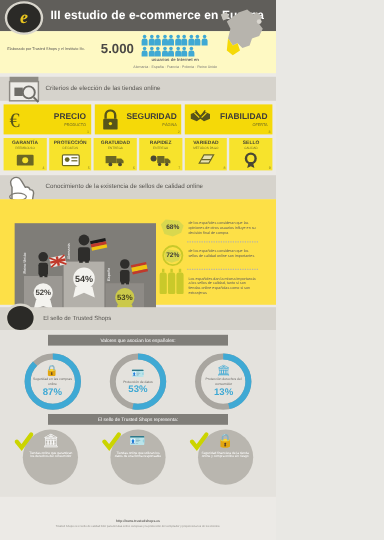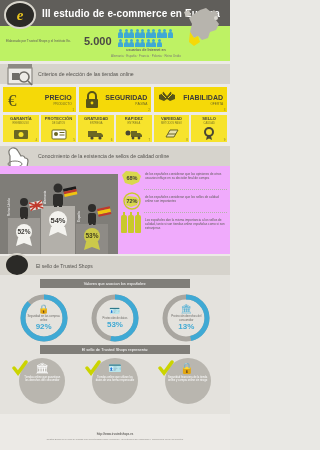--- a/index.html
+++ b/index.html
@@ -23,21 +23,21 @@
   }
   .logo-circle {
     width:32px; height:28px; border-radius:50%;
     background:#2b2a27; border:2px solid #d8d5cc;
     display:flex; align-items:center; justify-content:center;
     color:#e8c41f; font-size:15px; font-style:italic; font-weight:bold;
     font-family:"Liberation Serif", serif;
   }
 
   
-  .subhead { height:35px; position:relative; background:#bef264; }
+  .subhead { height:35px; position:relative; background:#fef9c3; }
   .elaborado {
     position:absolute; left:6px; top:13px; width:76px;
     font-size:3.2px; color:#5d5b57; line-height:1.25;
   }
   .num-5000 {
     position:absolute; left:84px; top:9px;
     font-size:11px; font-weight:bold; color:#4a4845;
   }
   .people-grid {
     position:absolute; left:118px; top:3px; width:56px;
@@ -90,22 +90,22 @@
 
   .tiles-small { display:flex; gap:2px; padding:3px 3px 0 3px; }
   .tile-sm {
     flex:1; height:27px; background:#f7e32c; position:relative;
     display:flex; flex-direction:column; align-items:center; padding-top:2px;
   }
   .tile-sm .sname { font-size:4.1px; font-weight:bold; color:#4a4834; line-height:1; text-align:center; }
   .tile-sm .ssub { font-size:2.6px; color:#7a7523; margin-top:.5px; text-align:center; }
   .tile-sm .sicon { margin-top:1.5px; }
   .podium-area {
-    position:relative; height:88px; background:#f0abfc;
-    display:flex; padding:0;
+    position:relative; height:88px; background:#fde047;
+    display:flex; padding:12px;
   }
   .podium-left { width:118px; position:relative; }
   .podium-right { flex:1; position:relative; padding:3px 3px 0 2px; }
 
   .stat-row { display:flex; align-items:flex-start; margin-bottom:2px; }
   .stat-badge {
     width:24px; height:18px; flex-shrink:0; position:relative;
     display:flex; align-items:center; justify-content:center;
   }
   .stat-pct {
@@ -482,21 +482,21 @@
 
     <div class="donuts">
       <div class="donut">
         <svg class="donut-svg" width="52" height="52" viewBox="0 0 52 52">
           <circle cx="26" cy="26" r="21" fill="none" stroke="#a9a6a0" stroke-width="5"></circle>
           <circle cx="26" cy="26" r="21" fill="none" stroke="#3fa9d4" stroke-width="5" stroke-dasharray="114.8 131.9" transform="rotate(-90 26 26)"></circle>
         </svg>
         <div class="donut-inner">
           <span class="donut-icon">🔒</span>
           <span class="donut-label">Seguridad en las compras online</span>
-          <span class="donut-val">92%</span>
+          <span class="donut-val">87%</span>
         </div>
       </div>
 
       <div class="donut">
         <svg class="donut-svg" width="52" height="52" viewBox="0 0 52 52">
           <circle cx="26" cy="26" r="21" fill="none" stroke="#a9a6a0" stroke-width="5"></circle>
           <circle cx="26" cy="26" r="21" fill="none" stroke="#3fa9d4" stroke-width="5" stroke-dasharray="69.9 176.8" transform="rotate(-90 26 26)"></circle>
         </svg>
         <div class="donut-inner">
           <span class="donut-icon">🪪</span>

